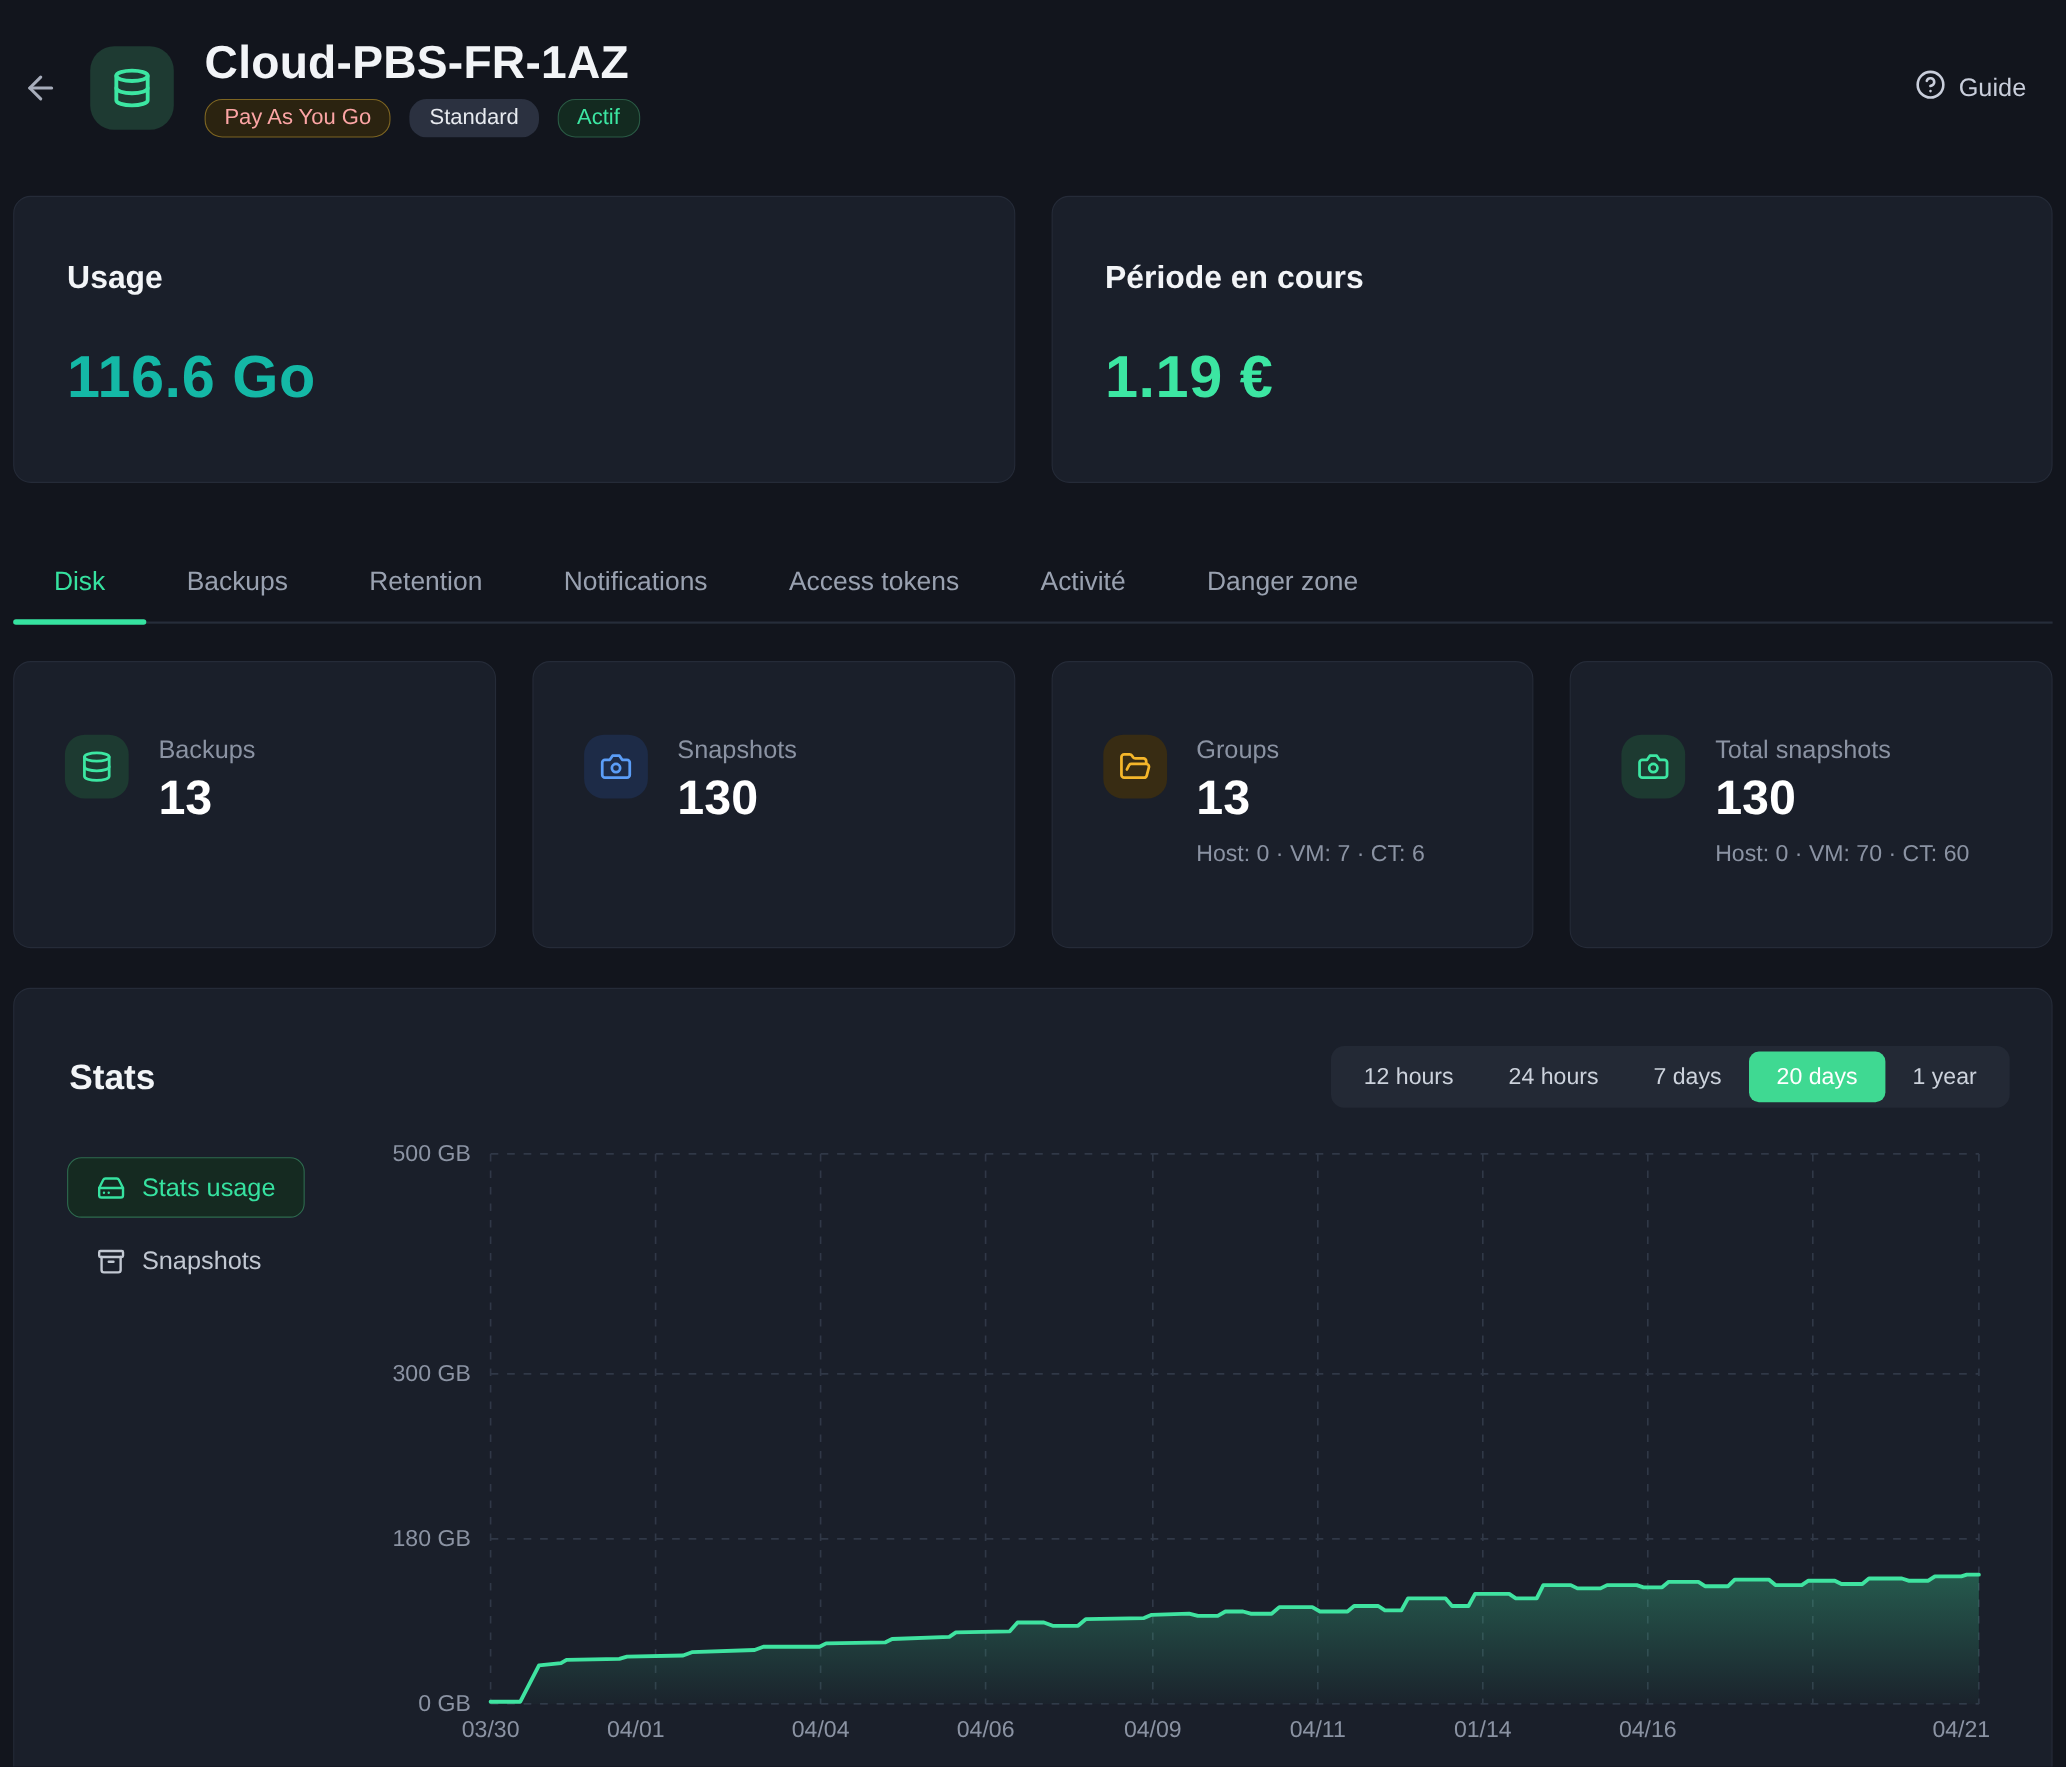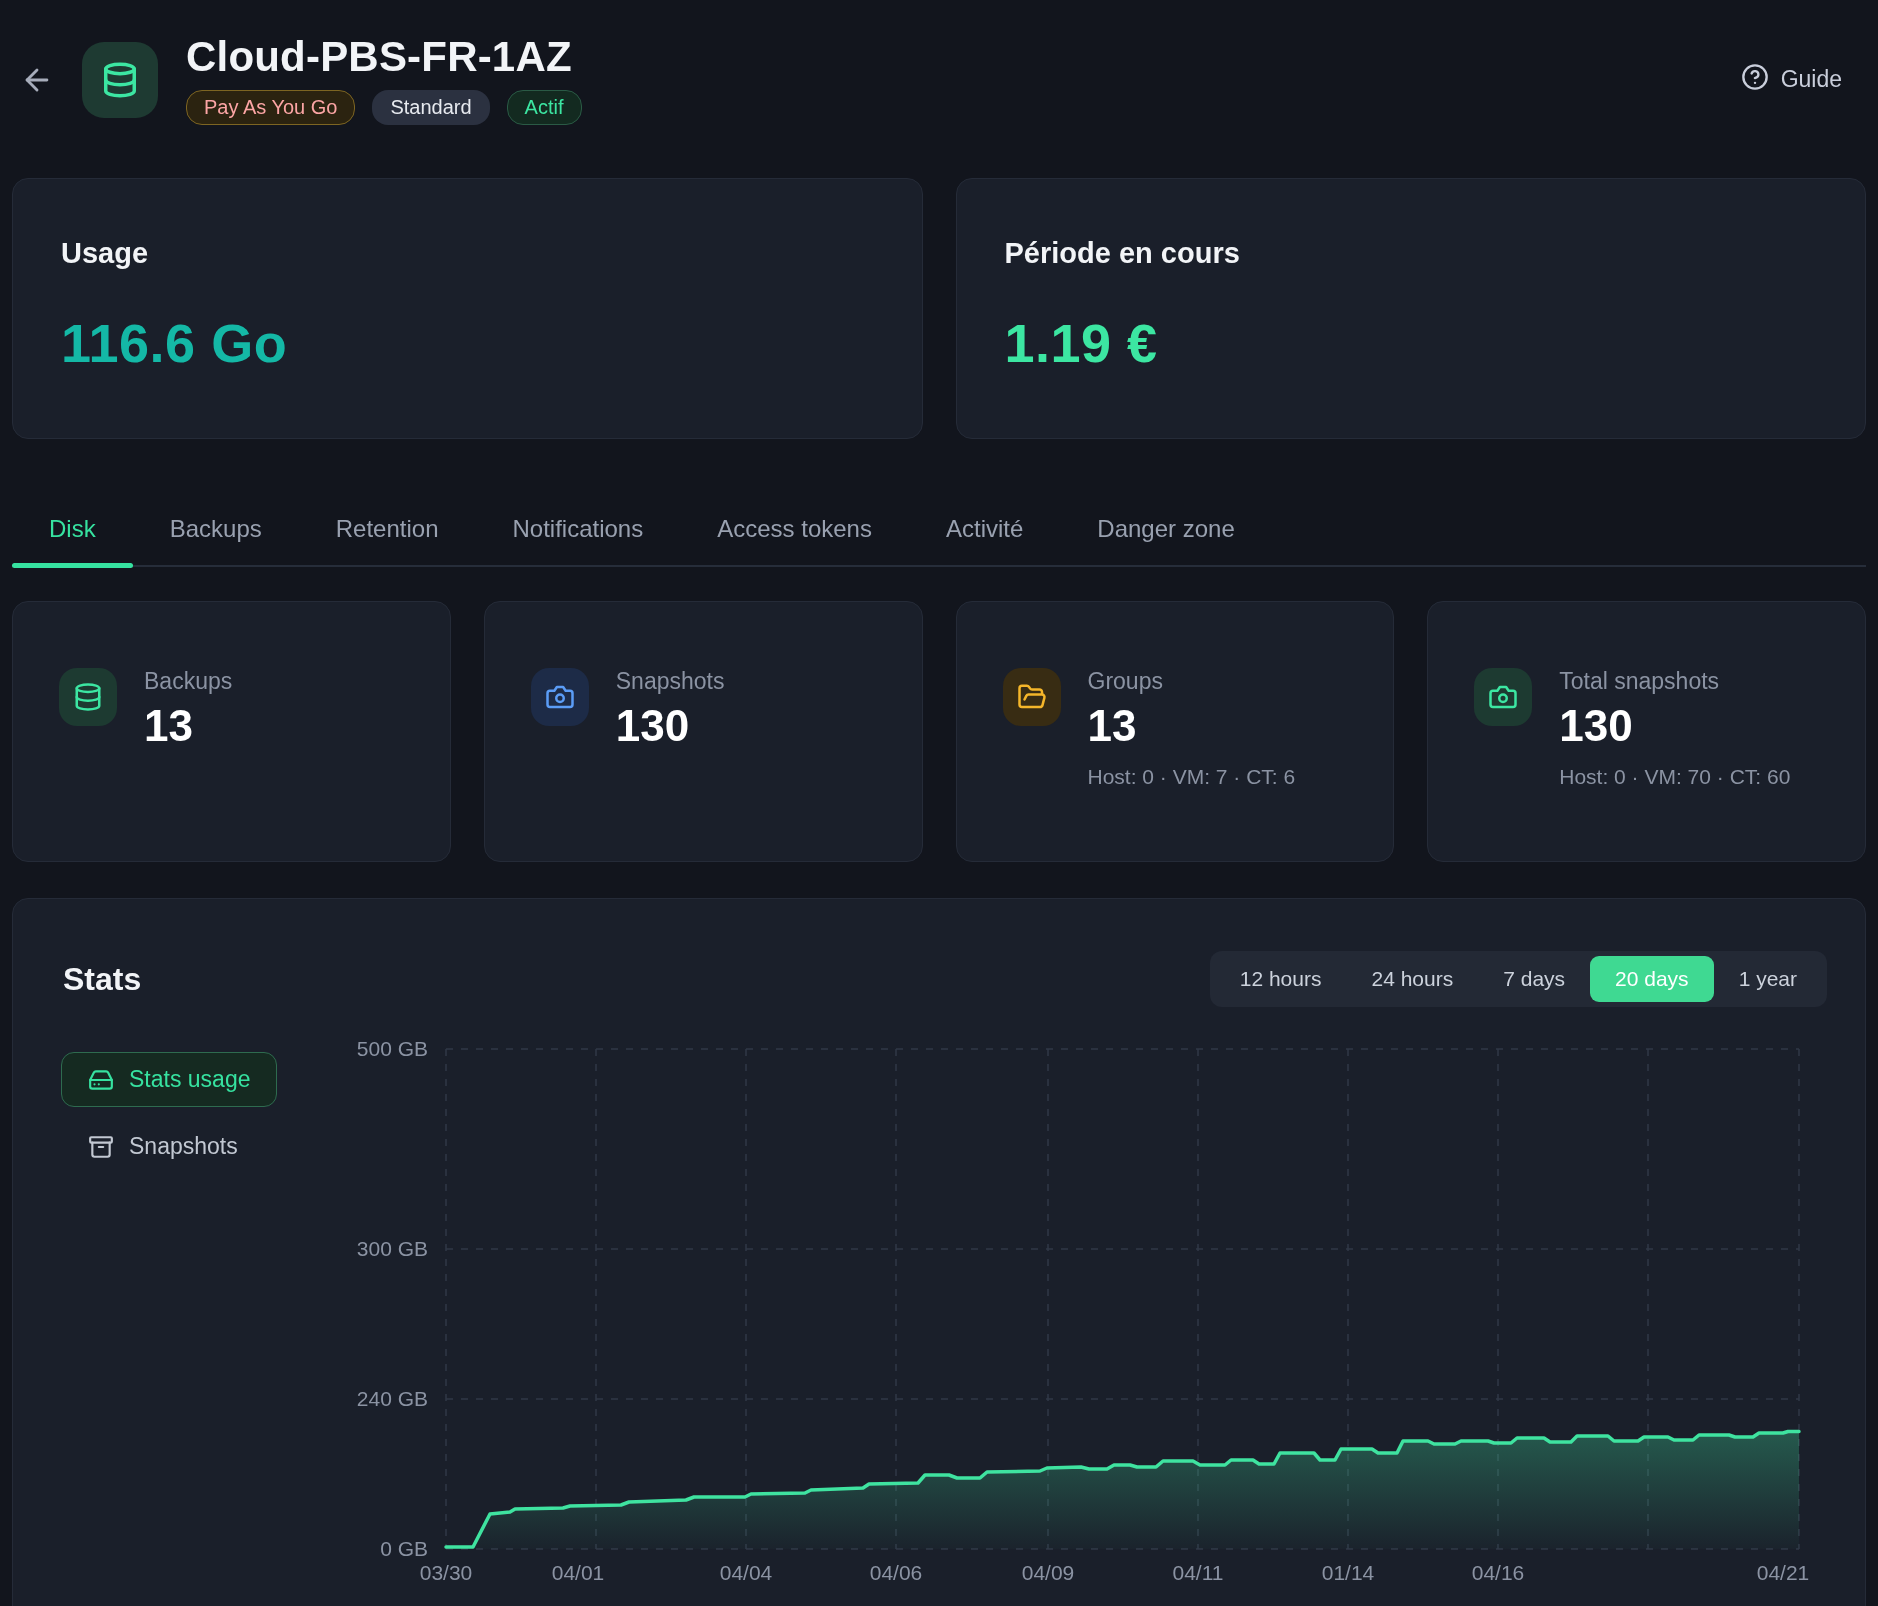--- a/index.html
+++ b/index.html
@@ -276,21 +276,21 @@
           <line x1="902" x2="902" y1="0" y2="500" stroke="#303847" stroke-width="1.5" stroke-dasharray="7 8"></line>
           <line x1="1052" x2="1052" y1="0" y2="500" stroke="#303847" stroke-width="1.5" stroke-dasharray="7 8"></line>
           <line x1="1202" x2="1202" y1="0" y2="500" stroke="#303847" stroke-width="1.5" stroke-dasharray="7 8"></line>
           <line x1="1353" x2="1353" y1="0" y2="500" stroke="#303847" stroke-width="1.5" stroke-dasharray="7 8"></line>
           <path d="M0.0 498.0 L27.0 498.0 L44.0 465.0 L64.0 463.0 L69.0 460.0 L117.0 459.0 L124.0 457.0 L175.0 456.0 L183.0 453.0 L240.0 451.0 L248.0 448.0 L299.0 448.0 L305.0 445.0 L359.0 444.0 L365.0 441.0 L417.0 439.0 L423.0 435.0 L472.0 434.0 L479.0 426.0 L503.0 426.0 L511.0 429.0 L534.0 429.0 L541.0 423.0 L594.0 422.0 L601.0 419.0 L635.0 418.0 L643.0 420.0 L661.0 420.0 L668.0 416.0 L684.0 416.0 L691.0 418.0 L710.0 418.0 L717.0 412.0 L747.0 412.0 L754.0 416.0 L779.0 416.0 L785.0 411.0 L807.0 411.0 L813.0 415.0 L828.0 415.0 L834.0 404.0 L868.0 404.0 L874.0 411.0 L889.0 411.0 L895.0 400.0 L926.0 400.0 L932.0 404.0 L951.0 404.0 L957.0 392.0 L982.0 392.0 L988.0 395.0 L1009.0 395.0 L1015.0 392.0 L1042.0 392.0 L1048.0 394.0 L1065.0 394.0 L1071.0 389.0 L1098.0 389.0 L1104.0 393.0 L1125.0 393.0 L1131.0 387.0 L1162.0 387.0 L1168.0 392.0 L1192.0 392.0 L1198.0 388.0 L1222.0 388.0 L1228.0 391.0 L1247.0 391.0 L1253.0 386.0 L1283.0 386.0 L1289.0 388.0 L1307.0 388.0 L1313.0 384.0 L1337.0 384.0 L1342.0 382.5 L1353.0 382.5 L 1353 500 L 0 500 Z" fill="url(#areaGrad)" stroke="none"></path>
           <path d="M0.0 498.0 L27.0 498.0 L44.0 465.0 L64.0 463.0 L69.0 460.0 L117.0 459.0 L124.0 457.0 L175.0 456.0 L183.0 453.0 L240.0 451.0 L248.0 448.0 L299.0 448.0 L305.0 445.0 L359.0 444.0 L365.0 441.0 L417.0 439.0 L423.0 435.0 L472.0 434.0 L479.0 426.0 L503.0 426.0 L511.0 429.0 L534.0 429.0 L541.0 423.0 L594.0 422.0 L601.0 419.0 L635.0 418.0 L643.0 420.0 L661.0 420.0 L668.0 416.0 L684.0 416.0 L691.0 418.0 L710.0 418.0 L717.0 412.0 L747.0 412.0 L754.0 416.0 L779.0 416.0 L785.0 411.0 L807.0 411.0 L813.0 415.0 L828.0 415.0 L834.0 404.0 L868.0 404.0 L874.0 411.0 L889.0 411.0 L895.0 400.0 L926.0 400.0 L932.0 404.0 L951.0 404.0 L957.0 392.0 L982.0 392.0 L988.0 395.0 L1009.0 395.0 L1015.0 392.0 L1042.0 392.0 L1048.0 394.0 L1065.0 394.0 L1071.0 389.0 L1098.0 389.0 L1104.0 393.0 L1125.0 393.0 L1131.0 387.0 L1162.0 387.0 L1168.0 392.0 L1192.0 392.0 L1198.0 388.0 L1222.0 388.0 L1228.0 391.0 L1247.0 391.0 L1253.0 386.0 L1283.0 386.0 L1289.0 388.0 L1307.0 388.0 L1313.0 384.0 L1337.0 384.0 L1342.0 382.5 L1353.0 382.5" fill="none" stroke="#3fe3a0" stroke-width="3.5" stroke-linejoin="round" stroke-linecap="round"></path>
         </svg>
       <div class="y-labels">
           <span style="top: -12px;">500 GB</span>
           <span style="top: 188px;">300 GB</span>
-          <span style="top: 338px;">240 GB</span>
+          <span style="top: 338px;">180 GB</span>
           <span style="top: 488px;">0 GB</span>
         </div>
       <div class="x-labels">
           <span style="left: 0px;">03/30</span>
           <span style="left: 132px;">04/01</span>
           <span style="left: 300px;">04/04</span>
           <span style="left: 450px;">04/06</span>
           <span style="left: 602px;">04/09</span>
           <span style="left: 752px;">04/11</span>
           <span style="left: 902px;">01/14</span>

